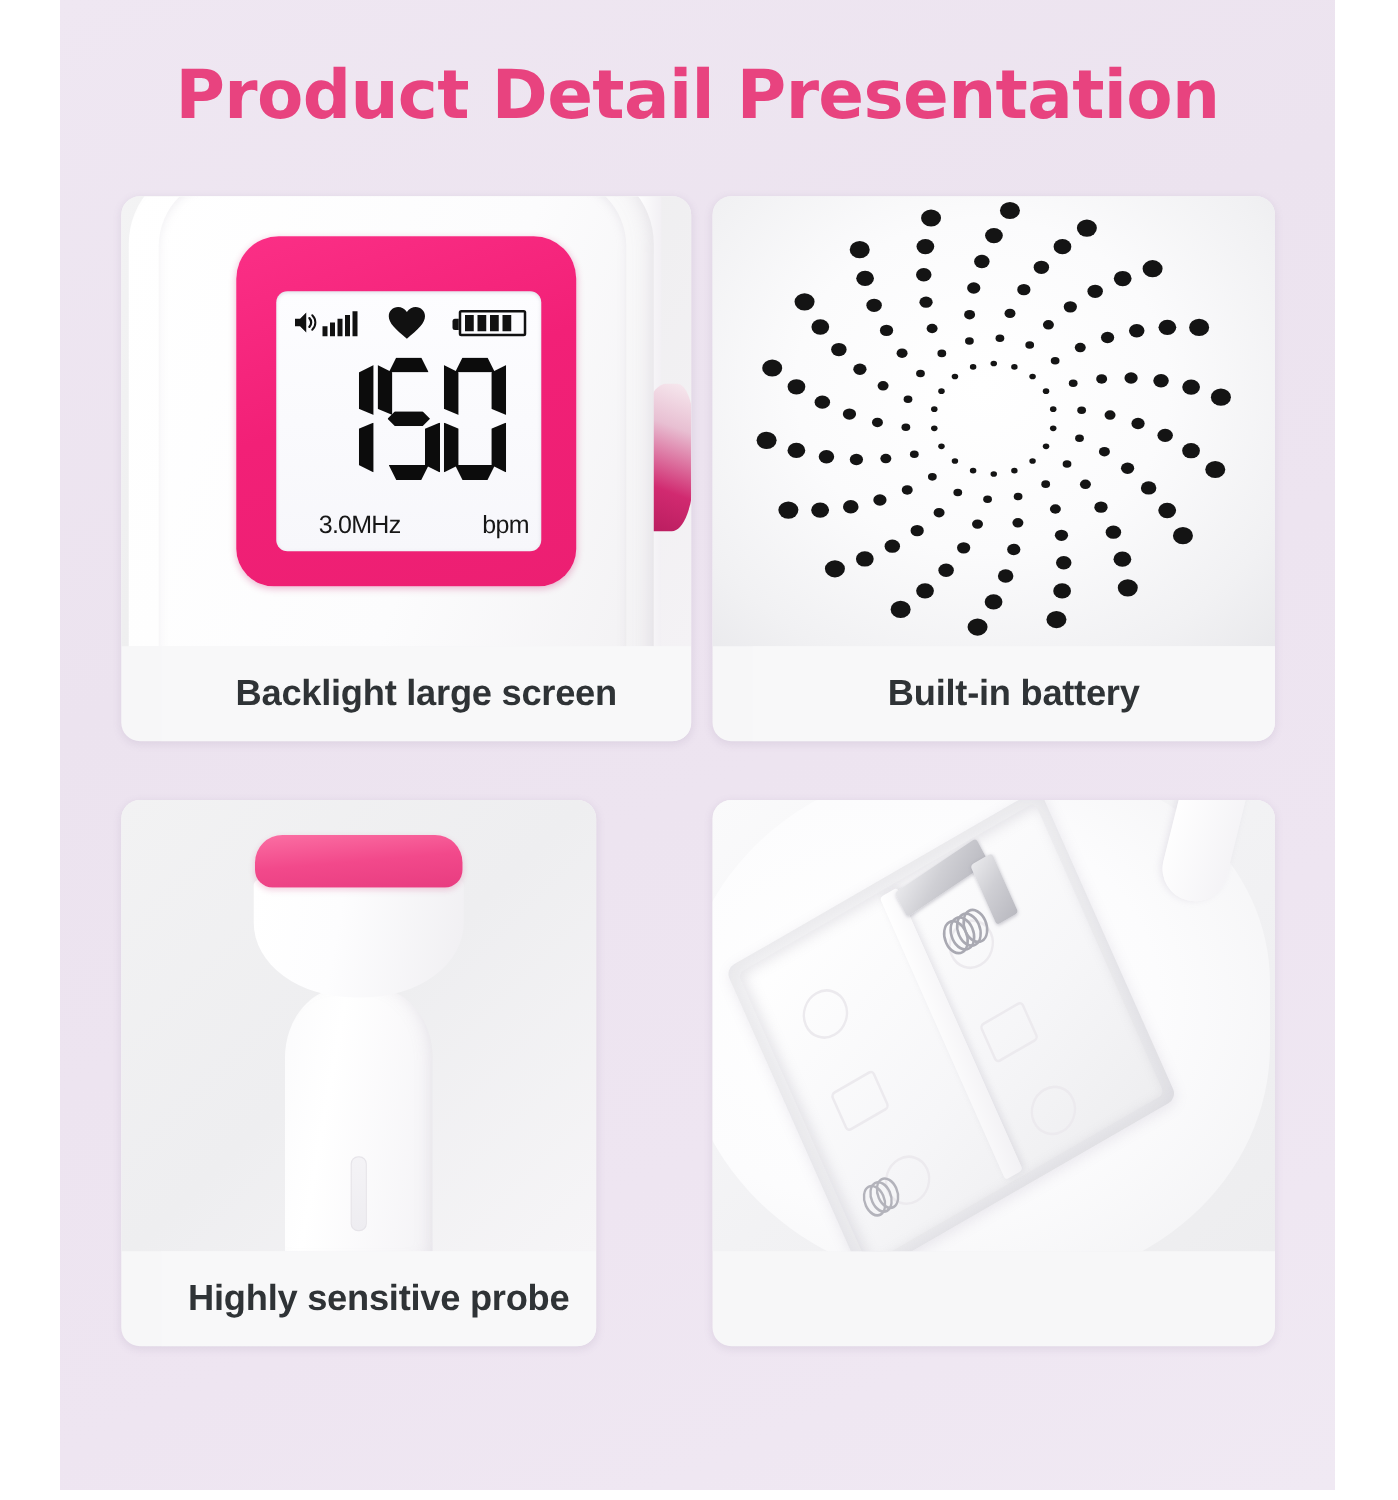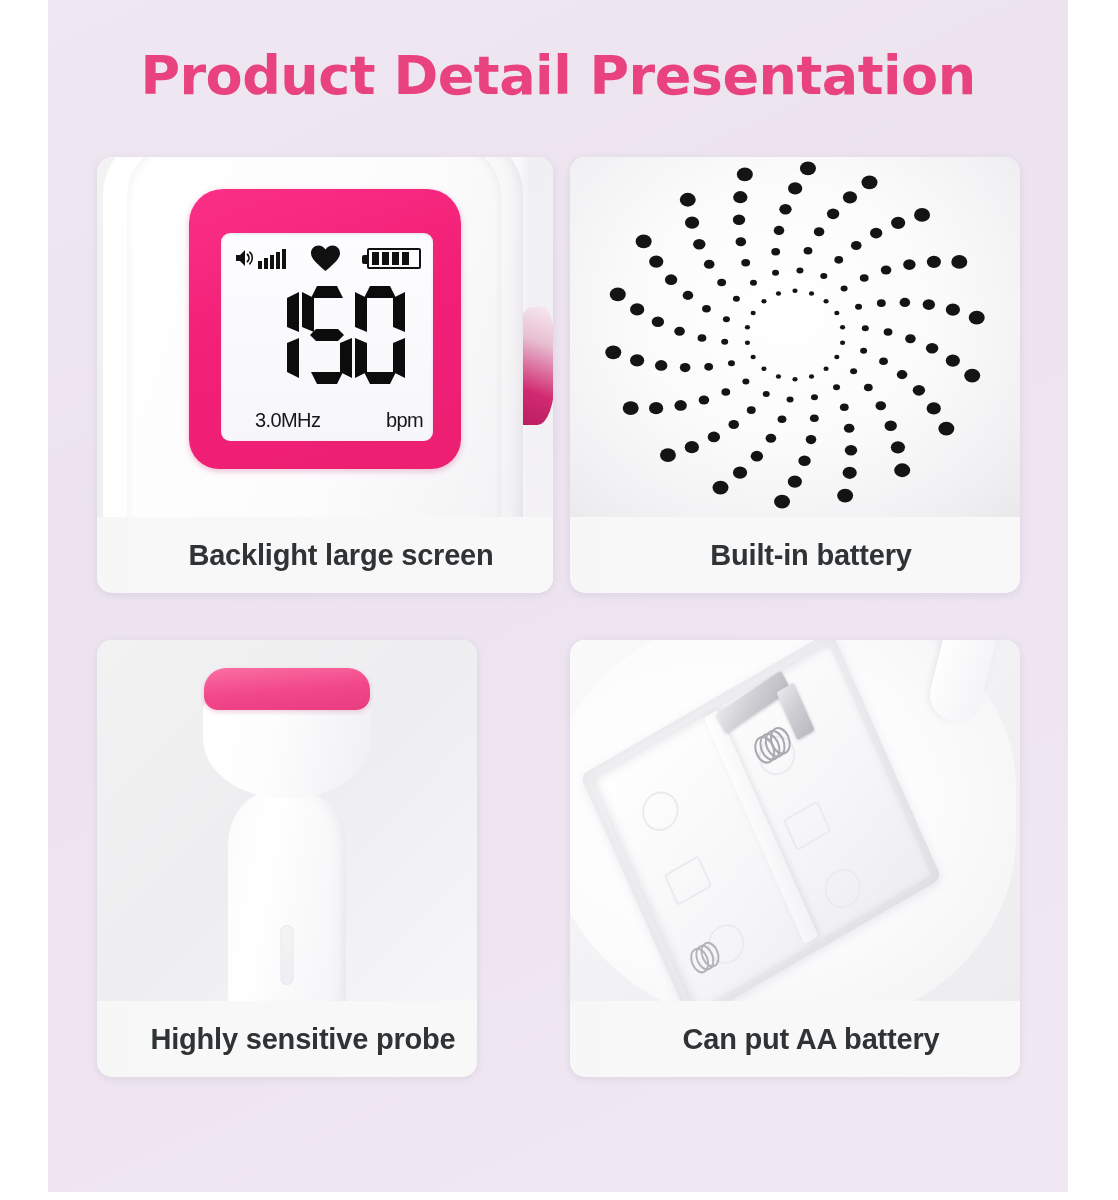--- a/index.html
+++ b/index.html
@@ -491,16 +491,15 @@
           <svg class="spring" style="left:22px;top:204px;" viewBox="0 0 46 32">
             <g fill="none" stroke="#b3b3bb" stroke-width="2">
               <ellipse cx="12" cy="16" rx="8" ry="12"></ellipse>
               <ellipse cx="18" cy="16" rx="8" ry="12"></ellipse>
               <ellipse cx="24" cy="16" rx="8" ry="12"></ellipse>
             </g>
           </svg>
         </div>
       </div>
     </div>
-    <div class="card-caption">Can put AA battery</div>
   </div>
 
 </div>
 
 </body></html>

